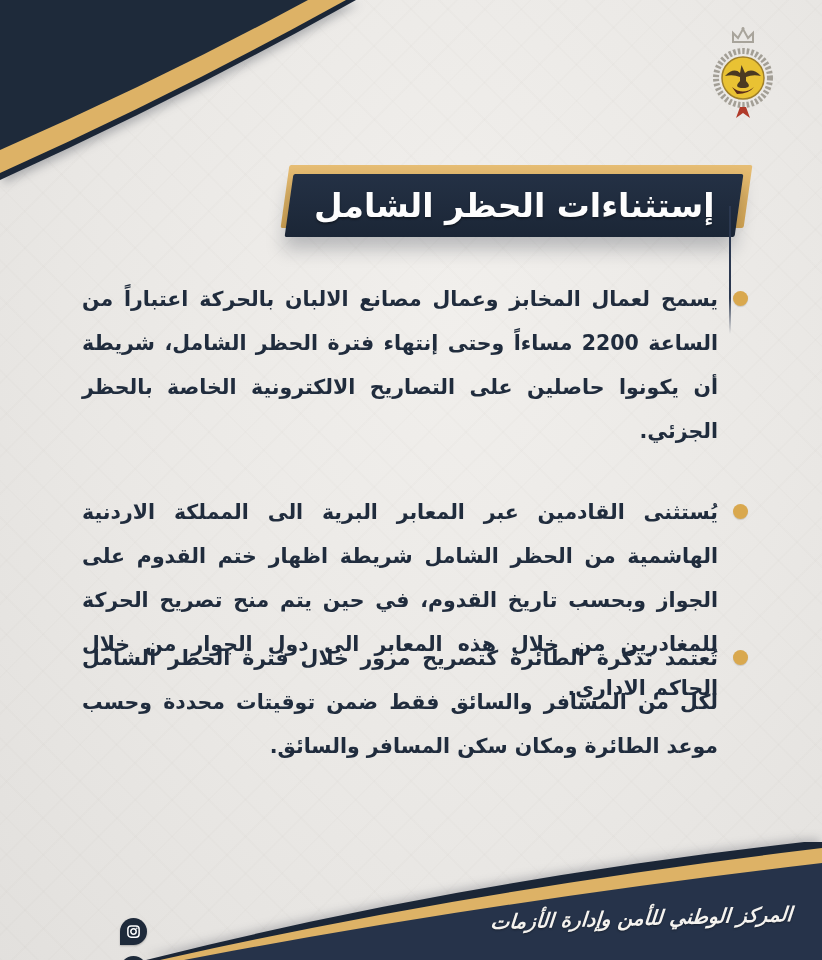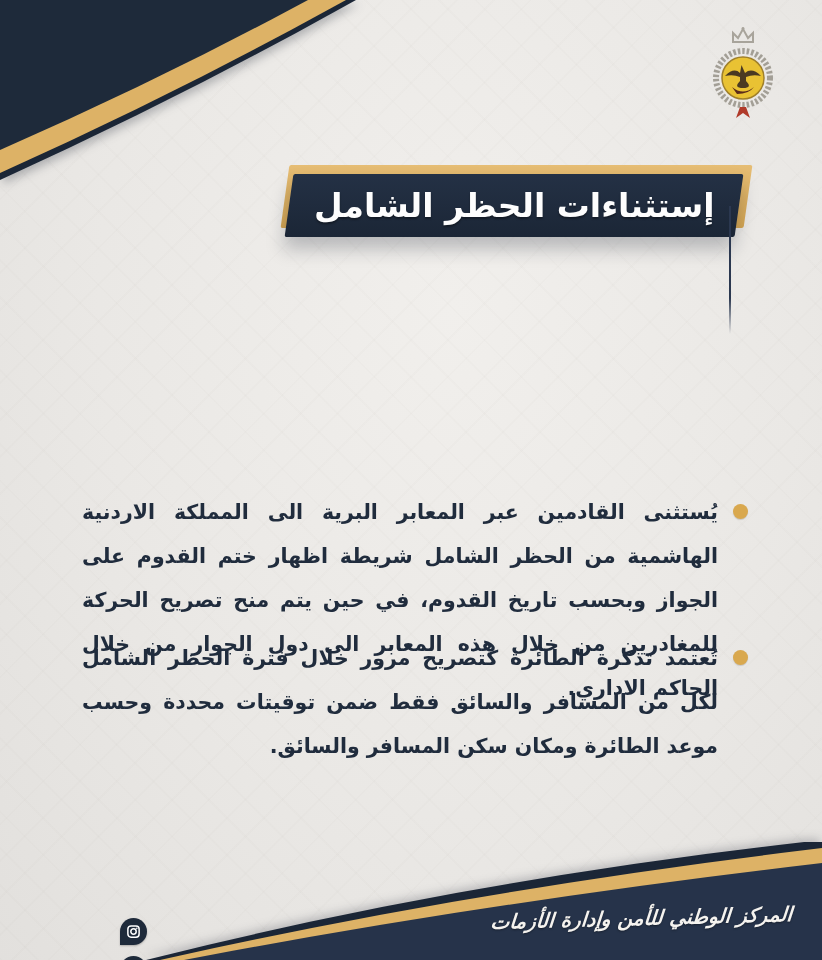--- a/index.html
+++ b/index.html
@@ -82,20 +82,24 @@
 
   <div class="title-wrap">
     <div class="title-gold"></div>
     <div class="title-box">
       <div class="title-text">إستثناءات الحظر الشامل</div>
     </div>
   </div>
 
   <div class="connector"></div>
 
+  <div class="para para-1">
+    <span class="bullet"></span>
+    <span>يسمح لعمال المخابز وعمال مصانع الالبان بالحركة اعتباراً من الساعة 2200 مساءاً وحتى إنتهاء فترة الحظر الشامل، شريطة أن يكونوا حاصلين على التصاريح الالكترونية الخاصة بالحظر الجزئي.</span>
+  </div>
 
   <div class="para para-2">
     <span class="bullet"></span>
     <span>يُستثنى القادمين عبر المعابر البرية الى المملكة الاردنية الهاشمية من الحظر الشامل شريطة اظهار ختم القدوم على الجواز وبحسب تاريخ القدوم، في حين يتم منح تصريح الحركة للمغادرين من خلال هذه المعابر الى دول الجوار من خلال الحاكم الاداري.</span>
   </div>
 
   <div class="para para-3">
     <span class="bullet"></span>
     <span>تُعتمد تذكرة الطائرة كتصريح مرور خلال فترة الحظر الشامل لكل من المسافر والسائق فقط ضمن توقيتات محددة وحسب موعد الطائرة ومكان سكن المسافر والسائق.</span>
   </div>

